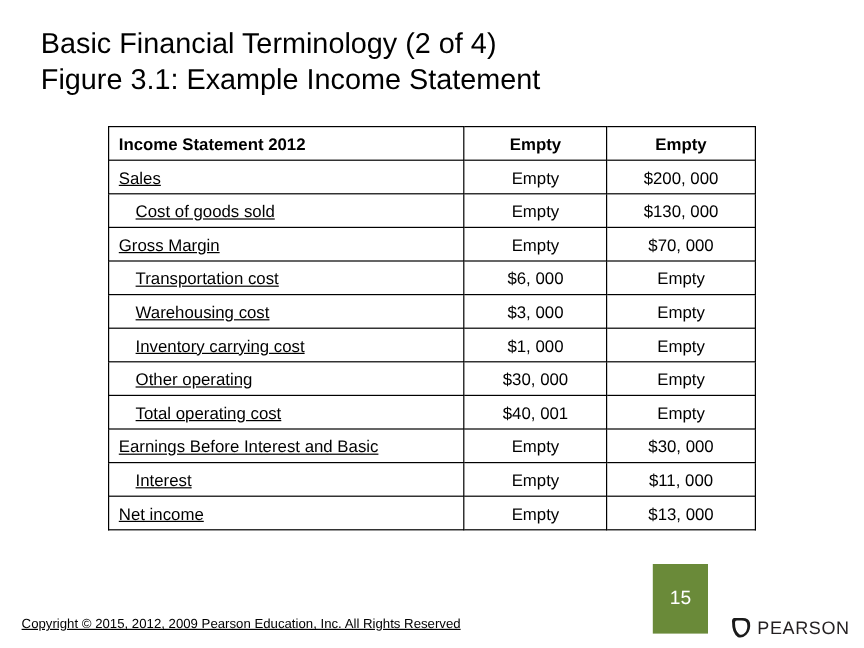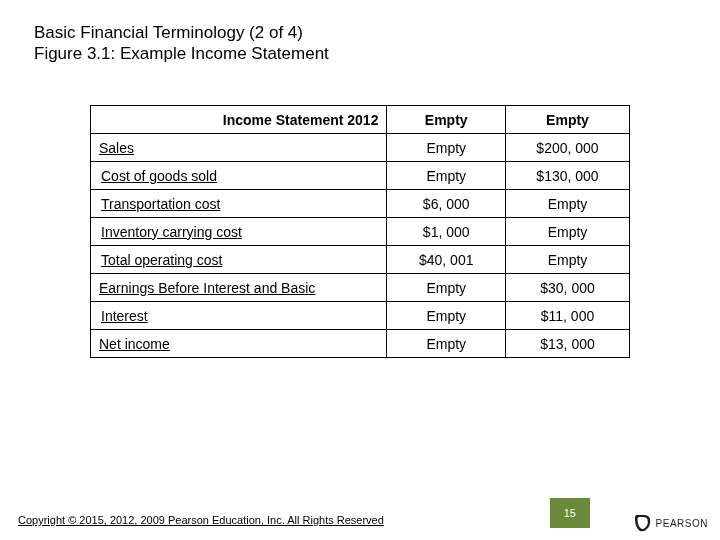--- a/index.html
+++ b/index.html
@@ -17,21 +17,21 @@
     width: 720px;
     height: 540px;
     position: relative;
     box-sizing: border-box;
   }
   .title-block {
     position: absolute;
     top: 22px;
     left: 34px;
     right: 34px;
-    font-size: 17px;
+    font-size: 24px;
     line-height: 1.25;
     color: #000;
   }
   .table-wrap {
     position: absolute;
     top: 105px;
     left: 90px;
     width: 540px;
   }
   table {
@@ -49,65 +49,65 @@
     white-space: nowrap;
   }
   col.c1 { width: 55%; }
   col.c2 { width: 22%; }
   col.c3 { width: 23%; }
   th {
     font-weight: bold;
     text-align: center;
   }
   th.row-head {
-    text-align: right;
+    text-align: left;
   }
   td.label {
     text-align: left;
     text-decoration: underline;
   }
   td.indent {
-    padding-left: 10px;
+    padding-left: 22px;
   }
   td.num {
     text-align: center;
   }
   .footer {
     position: absolute;
     bottom: 14px;
     left: 18px;
     font-size: 11px;
     color: #000;
     text-decoration: underline;
   }
   .pagenum {
     position: absolute;
     bottom: 12px;
     right: 130px;
     background: #6a8a39;
     color: #fff;
-    font-size: 11px;
-    padding: 9px 14px;
+    font-size: 16px;
+    padding: 20px 14px;
   }
   .logo {
     position: absolute;
     bottom: 8px;
     right: 12px;
     display: flex;
     align-items: center;
     gap: 4px;
   }
   .logo-mark {
     width: 18px;
     height: 18px;
     position: relative;
   }
   .logo-mark svg { display: block; }
   .logo-text {
-    font-size: 10px;
+    font-size: 15px;
     letter-spacing: 0.5px;
     color: #231f20;
     font-weight: 500;
   }
 </style>
 </head>
 <body>
 
 <div class="slide">
 
@@ -135,27 +135,42 @@
             <td class="label">Sales</td>
             <td class="num">Empty</td>
             <td class="num">$200, 000</td>
           </tr>
           <tr>
             <td class="label indent">Cost of goods sold</td>
             <td class="num">Empty</td>
             <td class="num">$130, 000</td>
           </tr>
           <tr>
+            <td class="label">Gross Margin</td>
+            <td class="num">Empty</td>
+            <td class="num">$70, 000</td>
+          </tr>
+          <tr>
             <td class="label indent">Transportation cost</td>
             <td class="num">$6, 000</td>
             <td class="num">Empty</td>
           </tr>
           <tr>
+            <td class="label indent">Warehousing cost</td>
+            <td class="num">$3, 000</td>
+            <td class="num">Empty</td>
+          </tr>
+          <tr>
             <td class="label indent">Inventory carrying cost</td>
             <td class="num">$1, 000</td>
+            <td class="num">Empty</td>
+          </tr>
+          <tr>
+            <td class="label indent">Other operating</td>
+            <td class="num">$30, 000</td>
             <td class="num">Empty</td>
           </tr>
           <tr>
             <td class="label indent">Total operating cost</td>
             <td class="num">$40, 001</td>
             <td class="num">Empty</td>
           </tr>
           <tr>
             <td class="label">Earnings Before Interest and Basic</td>
             <td class="num">Empty</td>

